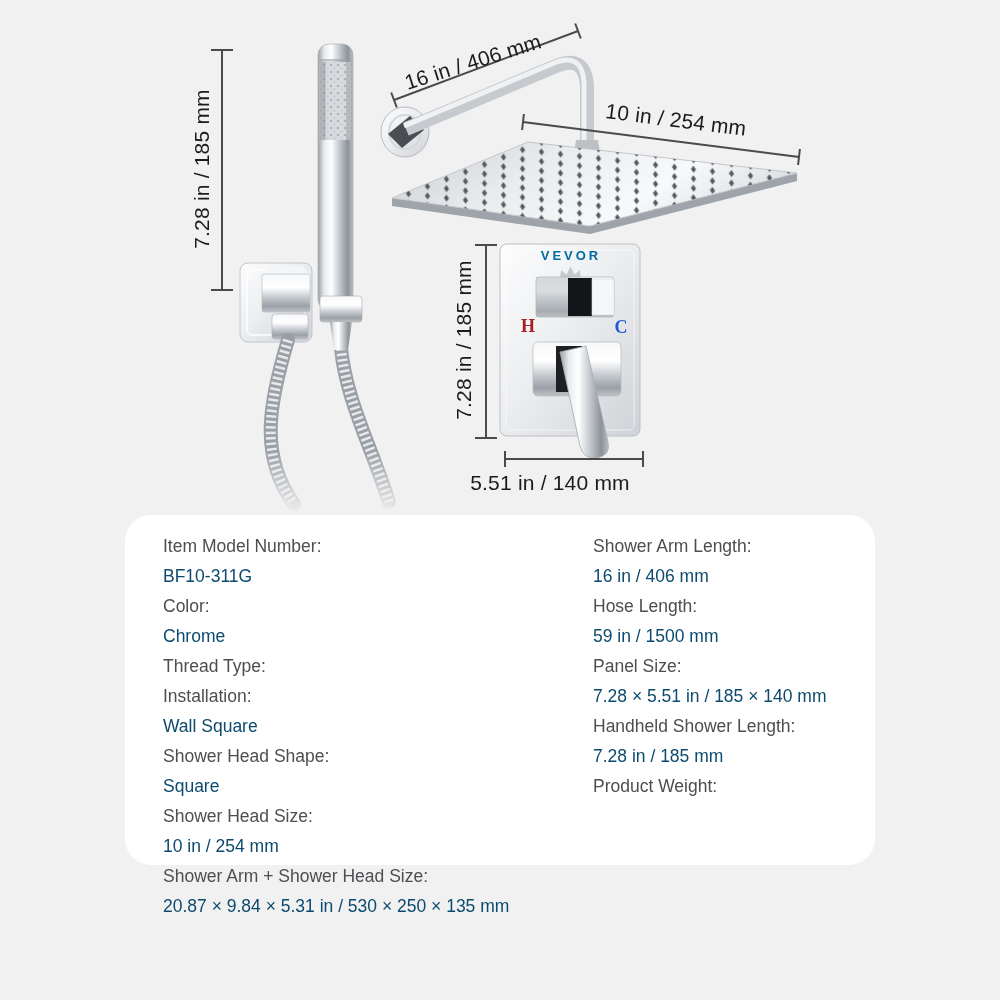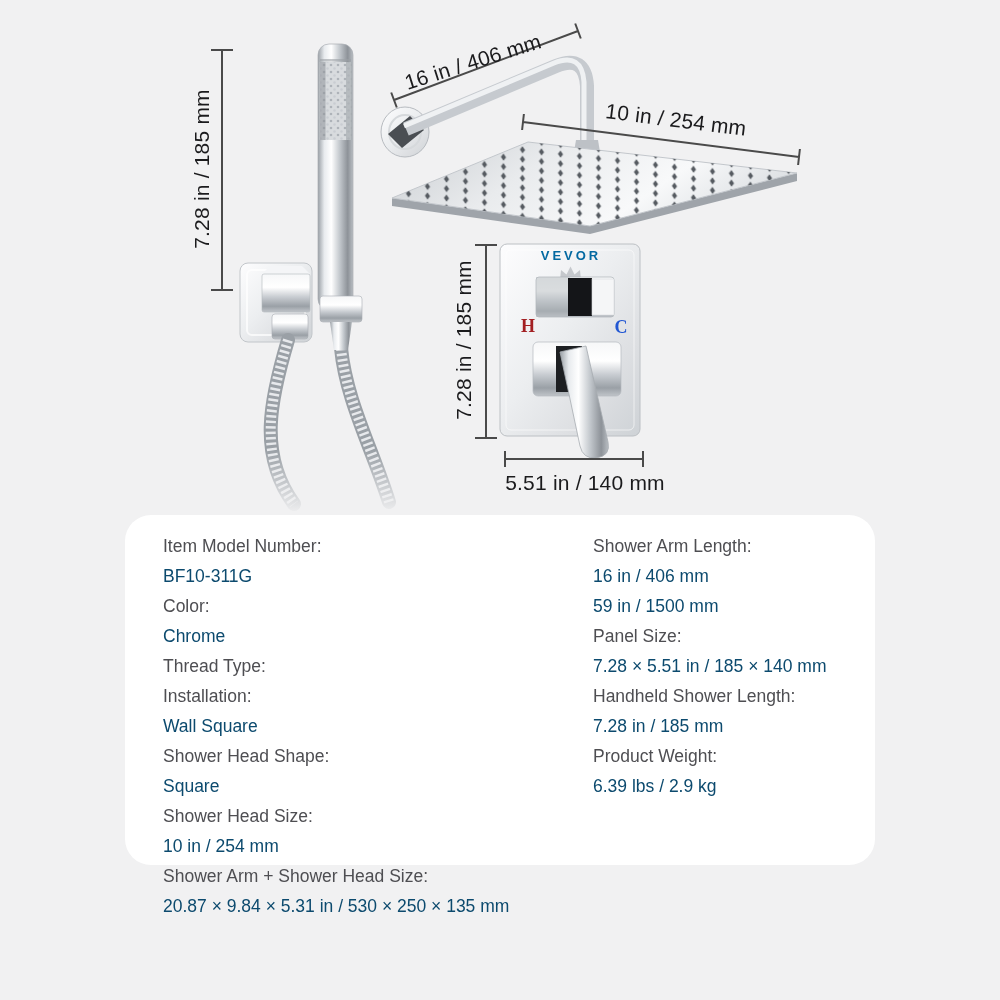--- a/index.html
+++ b/index.html
@@ -127,21 +127,21 @@
       <path d="M 523 122 L 799 157 M 523.9 114 L 522.1 130 M 799.9 149 L 798.1 165"></path>
       <path d="M 475 245 H 497 M 486 245 V 438 M 475 438 H 497"></path>
       <path d="M 505 451 V 467 M 505 459 H 643 M 643 451 V 467"></path>
     </g>
   </svg>
 
   <div class="dim-label rot-90" style="left:92px;top:157px;">7.28 in / 185 mm</div>
   <div class="dim-label" style="left:363px;top:50px;transform:rotate(-17.5deg);">16 in / 406 mm</div>
   <div class="dim-label" style="left:566px;top:108px;transform:rotate(7.2deg);">10 in / 254 mm</div>
   <div class="dim-label rot-90" style="left:354px;top:328px;">7.28 in / 185 mm</div>
-  <div class="dim-label" style="left:475px;top:471px;">5.51 in / 140 mm</div>
+  <div class="dim-label" style="left:440px;top:471px;">5.51 in / 140 mm</div>
 
   <div class="panel-brand">VEVOR</div>
   <div class="hc hc-hot">H</div>
   <div class="hc hc-cold">C</div>
 
   <div class="spec-card">
     <div class="spec-col left">
       <div>
         <div class="spec-label">Item Model Number:</div>
         <div class="spec-value">BF10-311G</div>
@@ -169,29 +169,29 @@
         <div class="spec-label">Shower Arm + Shower Head Size:</div>
         <div class="spec-value">20.87 × 9.84 × 5.31 in / 530 × 250 × 135 mm</div>
       </div>
     </div>
     <div class="spec-col right">
       <div>
         <div class="spec-label">Shower Arm Length:</div>
         <div class="spec-value">16 in / 406 mm</div>
       </div>
       <div>
+        <div class="spec-label">Hose Length:</div>
         <div class="spec-value">59 in / 1500 mm</div>
       </div>
       <div>
         <div class="spec-label">Panel Size:</div>
         <div class="spec-value">7.28 × 5.51 in / 185 × 140 mm</div>
       </div>
       <div>
         <div class="spec-label">Handheld Shower Length:</div>
         <div class="spec-value">7.28 in / 185 mm</div>
       </div>
       <div>
         <div class="spec-label">Product Weight:</div>
-        <div class="spec-value">6.39 lbs / 2.9 kg</div>
       </div>
     </div>
   </div>
 </div>
 
 </body></html>

